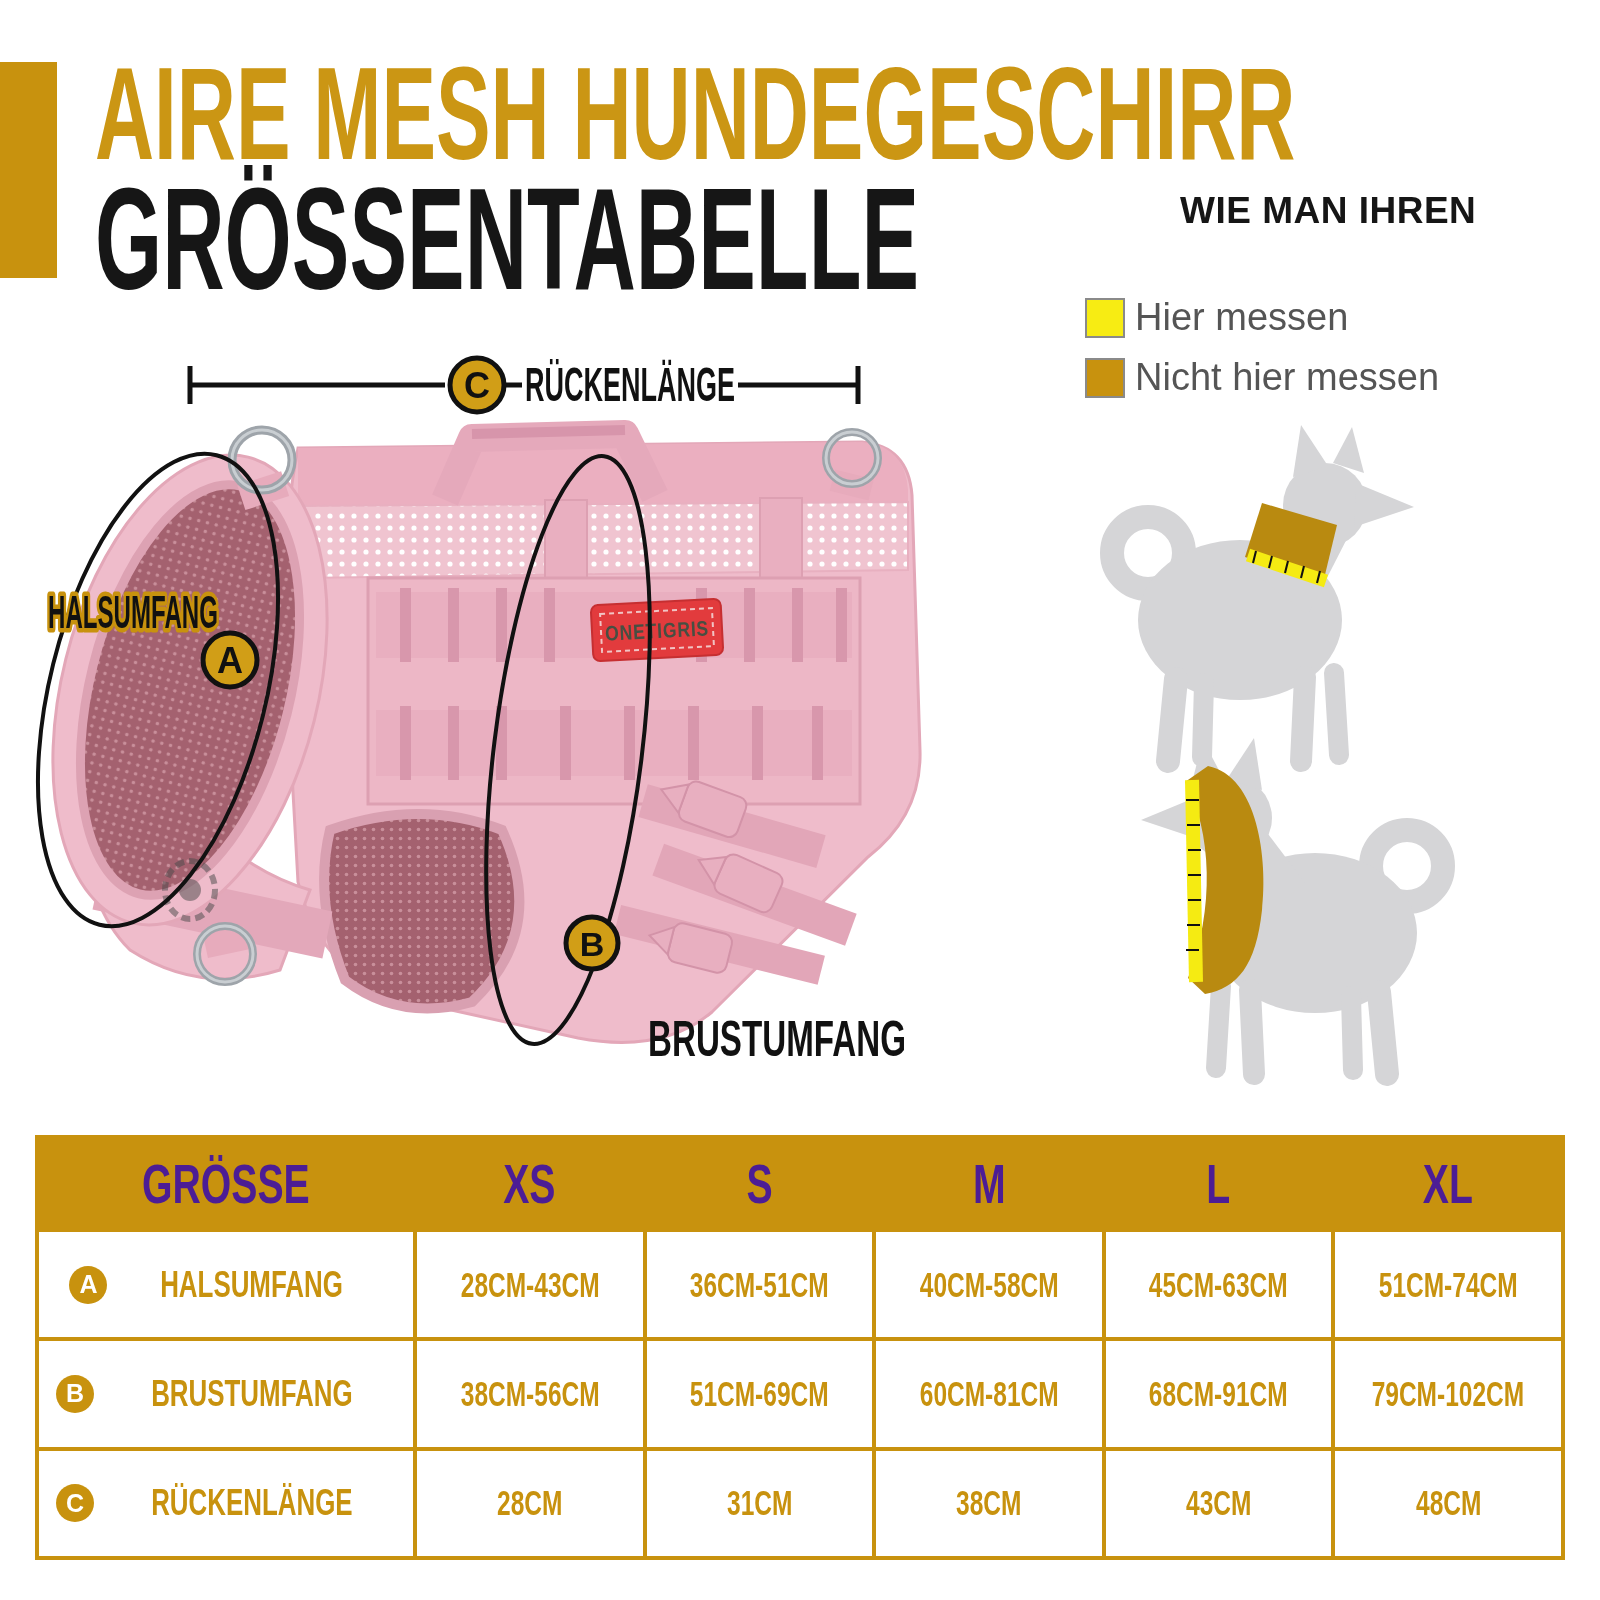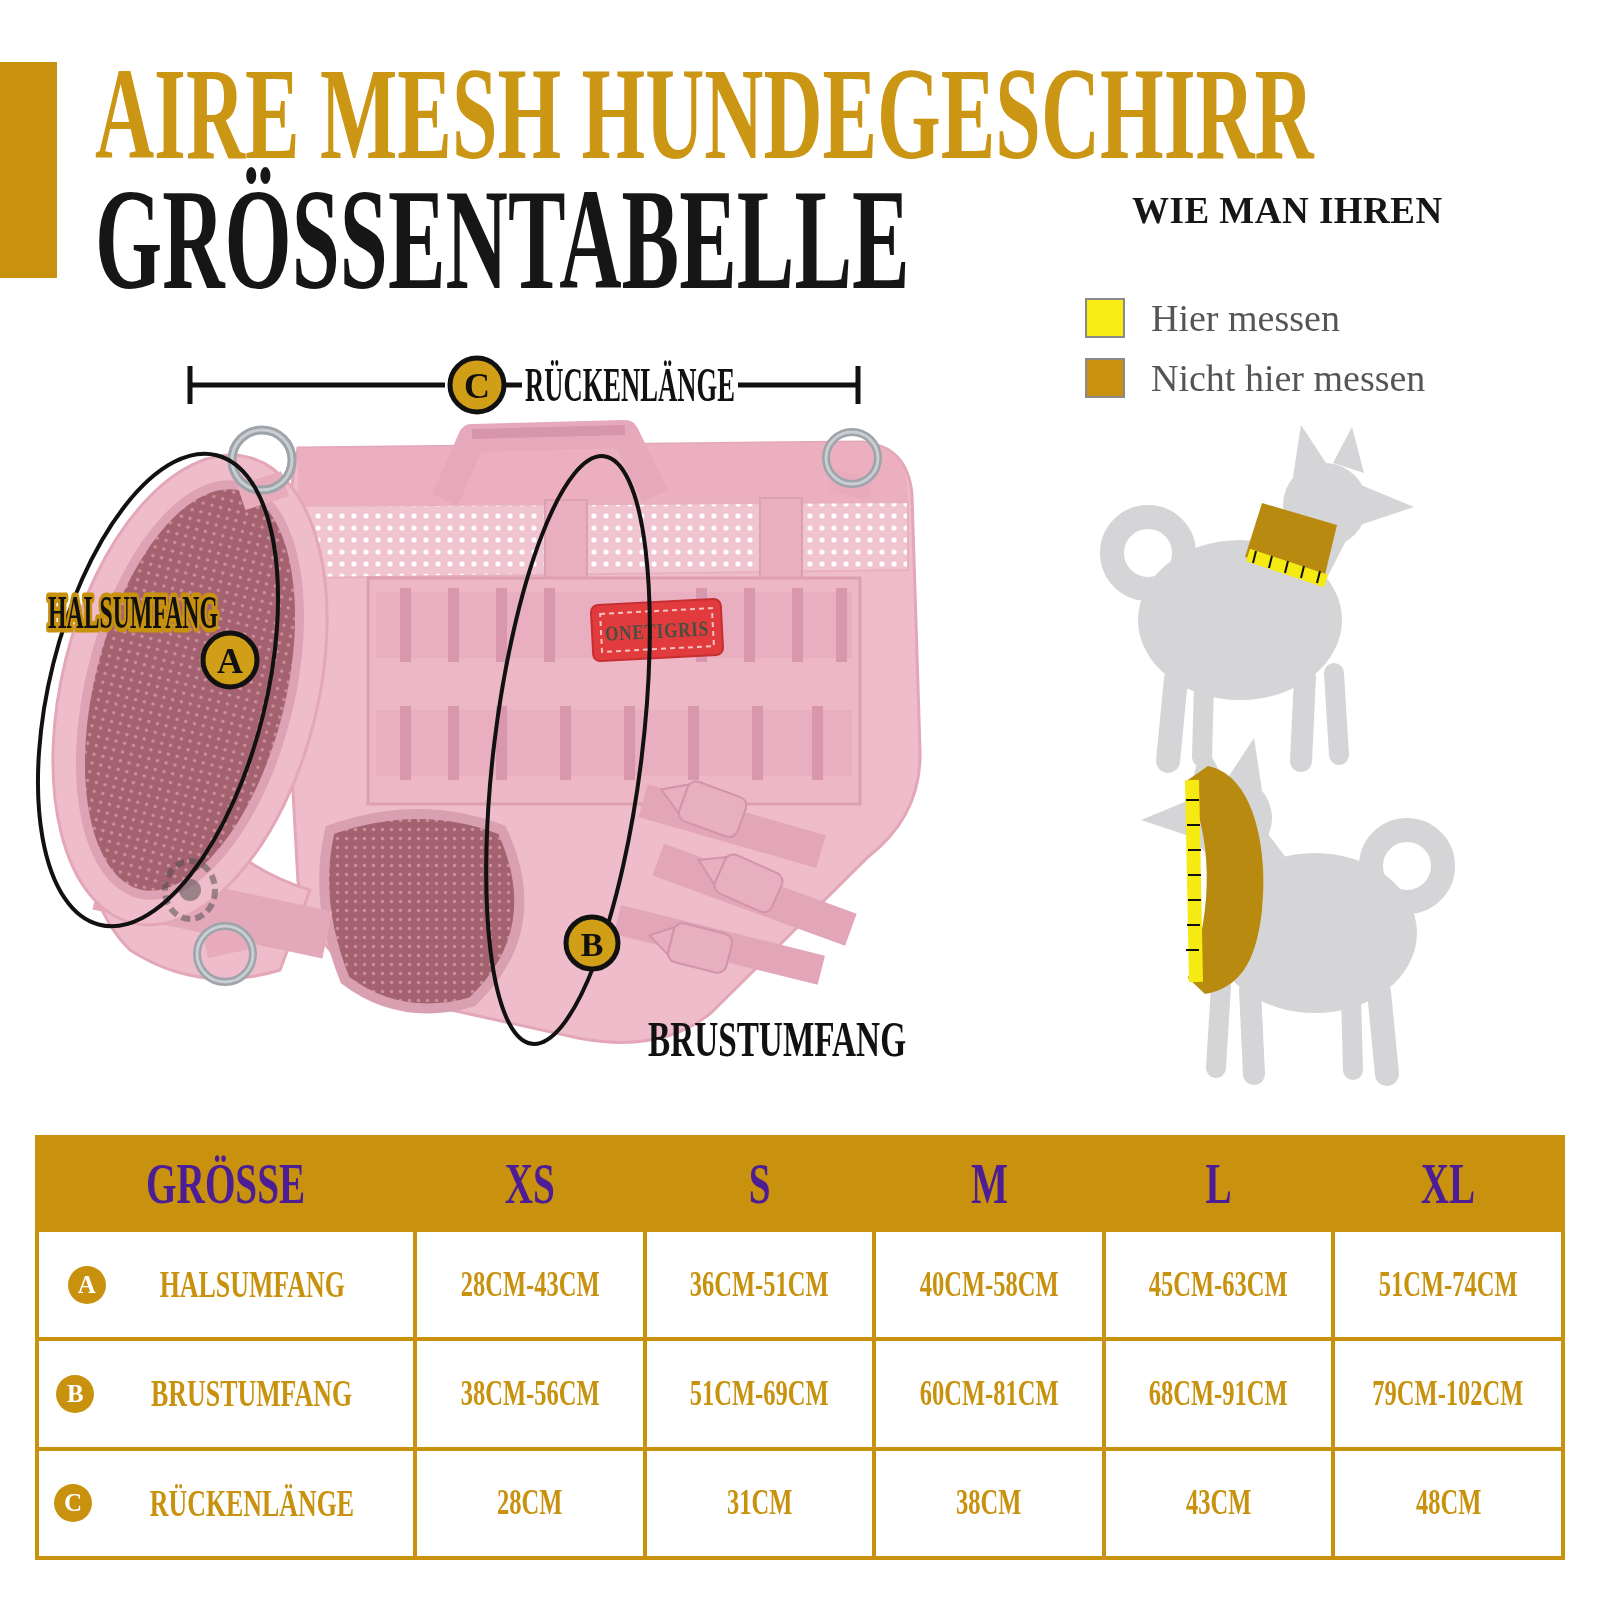--- a/index.html
+++ b/index.html
@@ -1,35 +1,35 @@
 <!DOCTYPE html>
 <html><head>
 <meta charset="utf-8">
 <style>
   html,body { margin:0; padding:0; background:#ffffff; }
   .canvas {
     position:relative; width:1580px; height:1600px; background:#ffffff;
-    overflow:hidden; font-family:Liberation Serif, serif;
+    overflow:hidden; font-family:Liberation Sans, sans-serif;
   }
   
   .accent-bar { position:absolute; left:0; top:62px; width:57px; height:216px; background:#C8920E; }
   .title1 {
     position:absolute; left:95px; top:48px; font-size:132px; font-weight:bold; line-height:1;
     color:#CB9614; white-space:nowrap; transform:scaleX(0.62); transform-origin:left top;
   }
   .title2 {
     position:absolute; left:95px; top:168px; font-size:144px; font-weight:bold; line-height:1;
     color:#161616; white-space:nowrap; transform:scaleX(0.60); transform-origin:left top;
   }
   
   .howto-title {
-    position:absolute; left:1132px; top:183px; font-size:37px; font-weight:bold;
+    position:absolute; left:1180px; top:183px; font-size:37px; font-weight:bold;
     color:#161616; line-height:1.5; letter-spacing:0.5px;
   }
-  .legend-row { position:absolute; left:1085px; display:flex; align-items:center; gap:26px; }
+  .legend-row { position:absolute; left:1085px; display:flex; align-items:center; gap:10px; }
   .legend-row.r1 { top:296px; }
   .legend-row.r2 { top:356px; }
   .legend-swatch { width:40px; height:40px; border:2px solid #8a8a8a; box-sizing:border-box; }
   .legend-swatch.yellow { background:#F7EC13; }
   .legend-swatch.gold   { background:#C8920E; }
   .legend-label { font-size:38px; color:#555555; }
   
   .diagram { position:absolute; left:0; top:330px; width:1600px; height:770px; }
   
   .size-table-wrap { position:absolute; left:35px; top:1135px; width:1530px; height:425px; }

